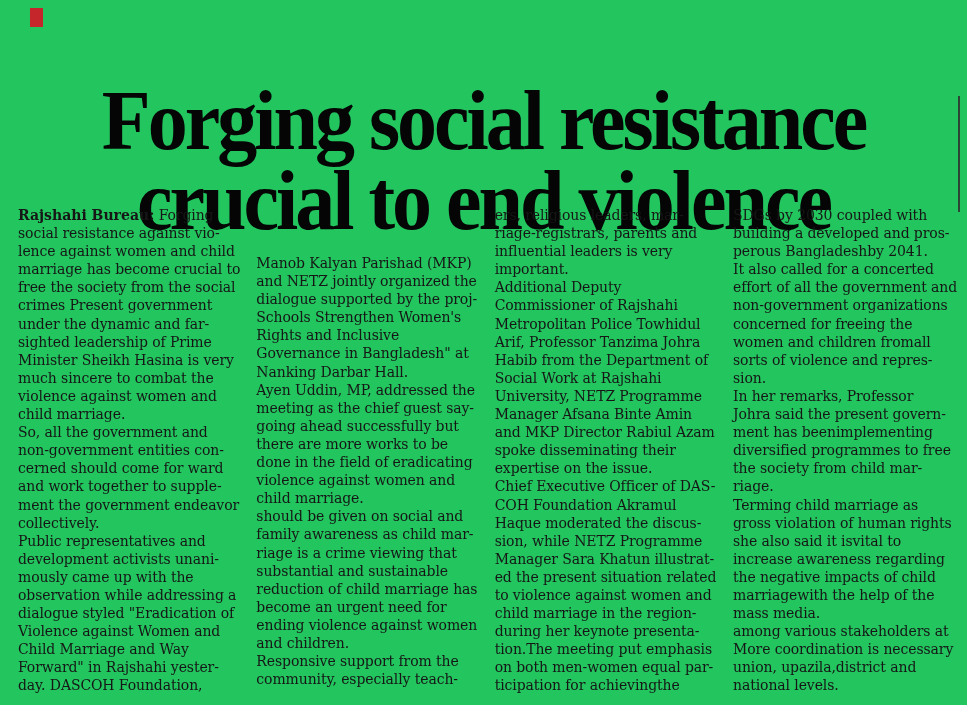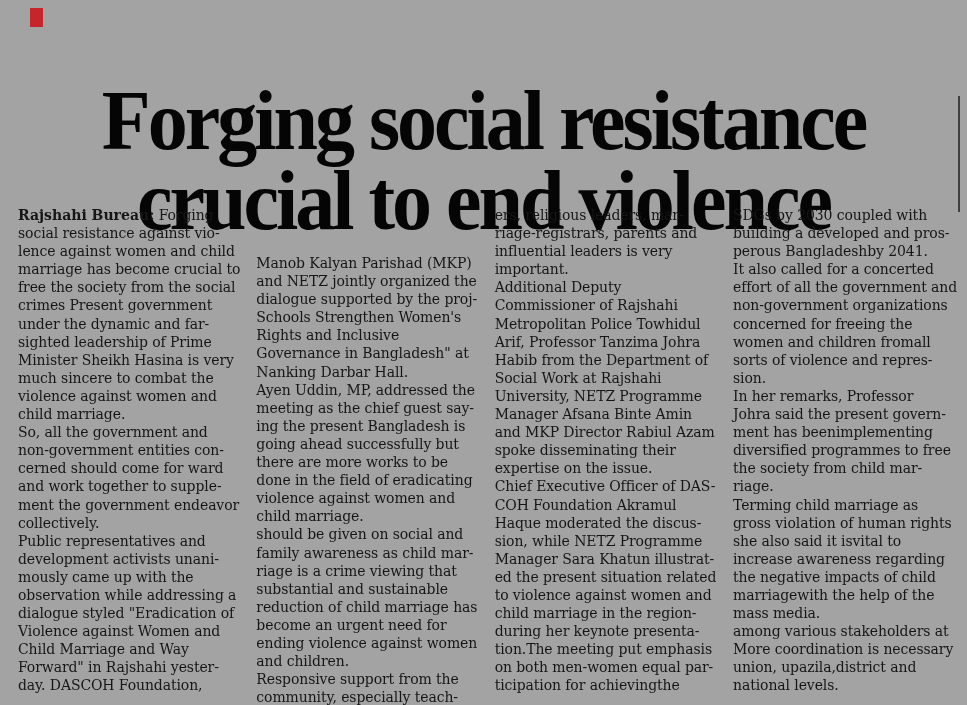--- a/index.html
+++ b/index.html
@@ -1,21 +1,21 @@
 <!DOCTYPE html>
 <html><head>
 <meta charset="utf-8">
 <style>
   html,body{margin:0;padding:0;}
   body{
     width:967px;height:705px;position:relative;overflow:hidden;
     background:#fefefe;
     font-family:"DejaVu Serif","Liberation Serif",serif;
   }
-  .page{position:absolute;inset:0;background:#a3a3a3;}
+  .page{position:absolute;inset:0;background:#22c55e;}
   .headline{
     position:absolute;top:26px;left:0;width:967px;
     text-align:center;color:#050505;
     font-family:"Liberation Serif","DejaVu Serif",serif;
     font-weight:bold;font-size:80px;line-height:76px;
     letter-spacing:-3px;
     transform:scaleY(1.06);transform-origin:top center;
     white-space:nowrap;
   }
   .headline .hl-line{display:block;}
@@ -88,21 +88,20 @@
       <div class="column" style="color: rgb(22, 22, 22); margin-top: 48px;">
         <div class="line">Manob Kalyan Parishad (MKP)</div>
         <div class="line">and NETZ jointly organized the</div>
         <div class="line">dialogue supported by the proj-</div>
         <div class="line">Schools Strengthen Women's</div>
         <div class="line">Rights and Inclusive</div>
         <div class="line">Governance in Bangladesh" at</div>
         <div class="line">Nanking Darbar Hall.</div>
         <div class="line">Ayen Uddin, MP, addressed the</div>
         <div class="line">meeting as the chief guest say-</div>
-        <div class="line">ing the present Bangladesh is</div>
         <div class="line">going ahead successfully but</div>
         <div class="line">there are more works to be</div>
         <div class="line">done in the field of eradicating</div>
         <div class="line">violence against women and</div>
         <div class="line">child marriage.</div>
         <div class="line">should be given on social and</div>
         <div class="line">family awareness as child mar-</div>
         <div class="line">riage is a crime viewing that</div>
         <div class="line">substantial and sustainable</div>
         <div class="line">reduction of child marriage has</div>

